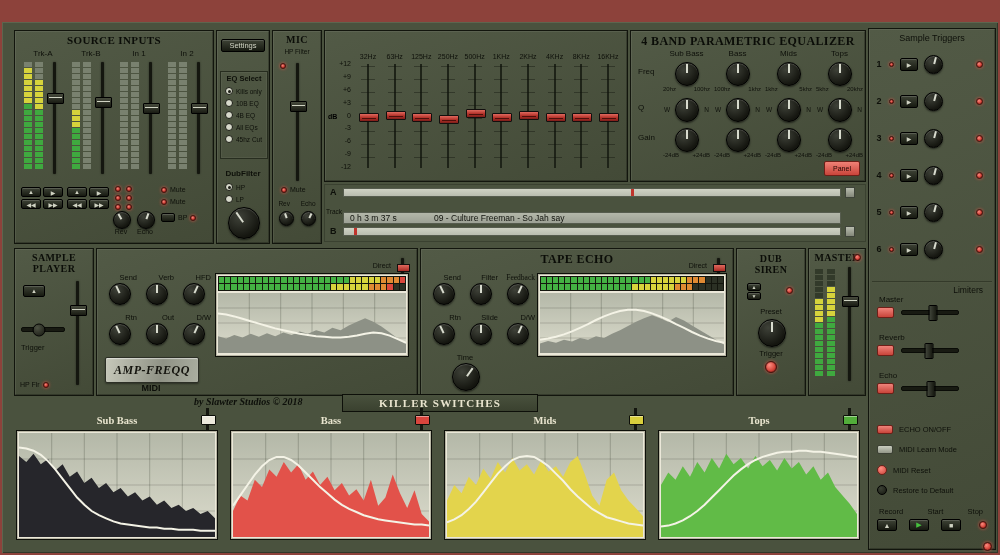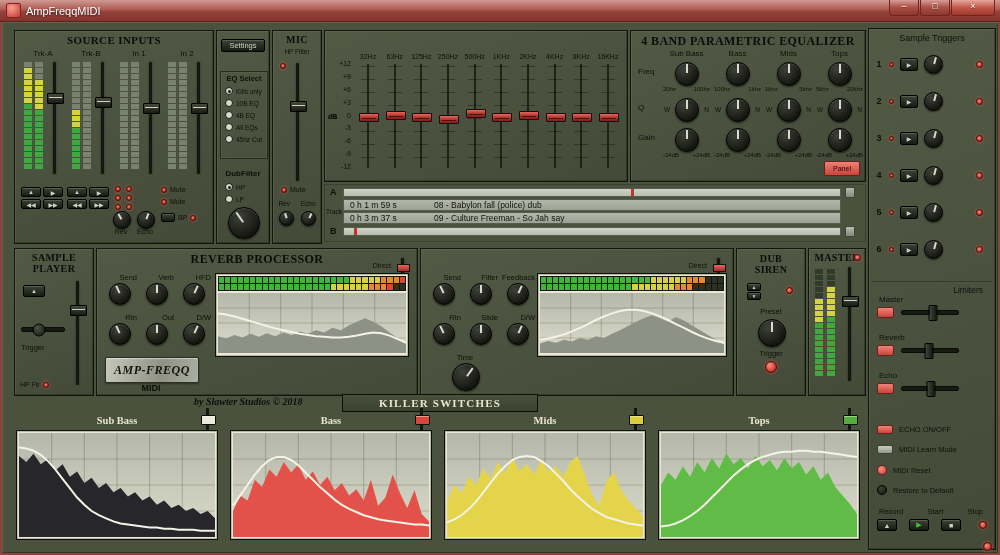--- a/index.html
+++ b/index.html
@@ -153,29 +153,20 @@
   .ind.round-dark{width:10px;height:10px;border-radius:50%;background:radial-gradient(circle at 35% 30%,#3c4135,#15170f);border:1px solid #000;}
   #rec-labels{position:absolute;left:4px;right:6px;top:478px;display:flex;justify-content:space-between;padding:0 6px;}
   .rec-lab{font-size:7.5px;color:#0e100a;}
   #rec-btns{position:absolute;left:8px;right:4px;top:490px;display:flex;gap:12px;align-items:center;}
   #corner-led{position:absolute;right:8px;bottom:4px;width:9px;height:9px;}
 </style>
 </head>
 <body>
 
 <div id="win">
-  <div id="titlebar">
-    <span id="app-icon"></span>
-    <span id="title-text">AmpFreqqMIDI</span>
-    <div id="winbtns">
-      <div class="winbtn">–</div>
-      <div class="winbtn">□</div>
-      <div class="winbtn close">×</div>
-    </div>
-  </div>
   <div id="main">
 
     <div class="panel" id="p-source">
       <div class="sec-title t11">SOURCE INPUTS</div>
       <div id="src-strips">
           <div class="strip" style="left: 50px;">
             <div class="strip-name">Trk-B</div>
             <div class="meter" style="left: 3px; top: 13px;">
               <div class="seg" style="background: rgb(63, 169, 63);"></div>
               <div class="seg" style="background: rgb(63, 169, 63);"></div>
@@ -651,24 +642,20 @@
     </div>
 
     <div class="panel" id="p-track">
       <div class="tp-lab" id="tp-a">A</div>
       <div class="tp-lab" id="tp-track">Track</div>
       <div class="tp-lab" id="tp-b">B</div>
       <div class="tp-slider" id="tp-slider-a">
           <div class="tp-marker" id="tp-marker-a" style="left: 287px;"></div>
         </div>
       <div class="tp-end" id="tp-end-a"></div>
-      <div class="tp-info" id="tp-info-a">
-        <span class="tp-time">0 h 1 m 59 s</span>
-        <span class="tp-title">08 - Babylon fall (police) dub</span>
-      </div>
       <div class="tp-info" id="tp-info-b">
         <span class="tp-time">0 h 3 m 37 s</span>
         <span class="tp-title">09 - Culture Freeman - So Jah say</span>
       </div>
       <div class="tp-slider" id="tp-slider-b">
           <div class="tp-marker" id="tp-marker-b" style="left: 10px;"></div>
         </div>
       <div class="tp-end" id="tp-end-b"></div>
     </div>
 
@@ -683,21 +670,20 @@
         <div class="vfader" style="height: 104px; left: 55px; top: 32px;">
           <div class="vtrack"></div>
           <div class="fhandle" style="top: 24px;"></div>
         </div>
         <div class="hslider" style="width: 44px; position: absolute; left: 6px; top: 78px;">
           <div class="hhandle round" style="left: 17px;"></div>
         </div>
       </div>
 
     <div class="panel" id="p-reverb">
-      <div class="sec-title t12">REVERB PROCESSOR</div>
       <div class="direct-lab">Direct</div>
       <div class="mini-v">
           <div class="vtrack"></div>
           <div class="mini-red"></div>
         </div>
       <div id="rev-knobs">
           <div class="kcell" style="left: 0px; top: 0px;">
             <div class="klab">Send</div>
             <div class="knob" style="height: 20px; width: 20px; margin: 1px auto 0px;">
               <div class="ptr" style="transform: rotate(-25deg);"></div>
@@ -812,39 +798,40 @@
             <line x1="0" x2="188" y1="45.0" y2="45.0" stroke="rgba(25,30,18,0.18)"></line>
             <polygon points="0,60 0.0,43.2 8.2,45.6 16.3,42.0 24.5,44.4 32.7,40.8 40.9,43.8 49.0,40.2 57.2,43.2 65.4,39.6 73.6,42.0 81.7,38.4 89.9,40.8 98.1,37.2 106.3,39.6 114.4,34.8 122.6,37.2 130.8,32.4 139.0,28.8 147.1,25.2 155.3,28.8 163.5,33.6 171.7,39.6 179.8,45.6 188.0,50.4 188,60" fill="#8d9186"></polygon>
             <polyline points="0.0,20.4 8.2,21.6 16.3,23.4 24.5,25.8 32.7,28.2 40.9,30.6 49.0,33.0 57.2,35.4 65.4,37.2 73.6,39.0 81.7,40.8 89.9,42.0 98.1,43.2 106.3,43.8 114.4,44.4 122.6,44.4 130.8,43.8 139.0,42.6 147.1,40.8 155.3,39.6 163.5,40.2 171.7,42.6 179.8,46.2 188.0,49.8" fill="none" stroke="#f4f3e6" stroke-width="2"></polyline>
           </svg>
         </div>
       <div id="plate">AMP-FREQQ</div>
       <div id="rev-midi">MIDI</div>
     </div>
 
     <div class="panel" id="p-echo">
+      <div class="sec-title t12">TAPE ECHO</div>
       <div class="direct-lab">Direct</div>
       <div class="mini-v">
           <div class="vtrack"></div>
           <div class="mini-red"></div>
         </div>
       <div id="echo-knobs">
           <div class="kcell" style="left: 0px; top: 0px;">
             <div class="klab">Send</div>
             <div class="knob" style="height: 20px; width: 20px; margin: 1px auto 0px;">
               <div class="ptr" style="transform: rotate(-25deg);"></div>
             </div>
           </div>
           <div class="kcell" style="left: 37px; top: 0px;">
             <div class="klab">Filter</div>
             <div class="knob" style="height: 20px; width: 20px; margin: 1px auto 0px;">
               <div class="ptr" style="transform: rotate(0deg);"></div>
             </div>
           </div>
-          <div class="kcell" style="left: 74px; top: 0px;">
+          <div class="kcell" style="left: 74px; top: 0px; font-family: Liberation Serif, serif;">
             <div class="klab">Feedback</div>
             <div class="knob" style="height: 20px; width: 20px; margin: 1px auto 0px;">
               <div class="ptr" style="transform: rotate(25deg);"></div>
             </div>
           </div>
           <div class="kcell" style="left: 0px; top: 40px;">
             <div class="klab">Rtn</div>
             <div class="knob" style="height: 20px; width: 20px; margin: 1px auto 0px;">
               <div class="ptr" style="transform: rotate(-25deg);"></div>
             </div>

